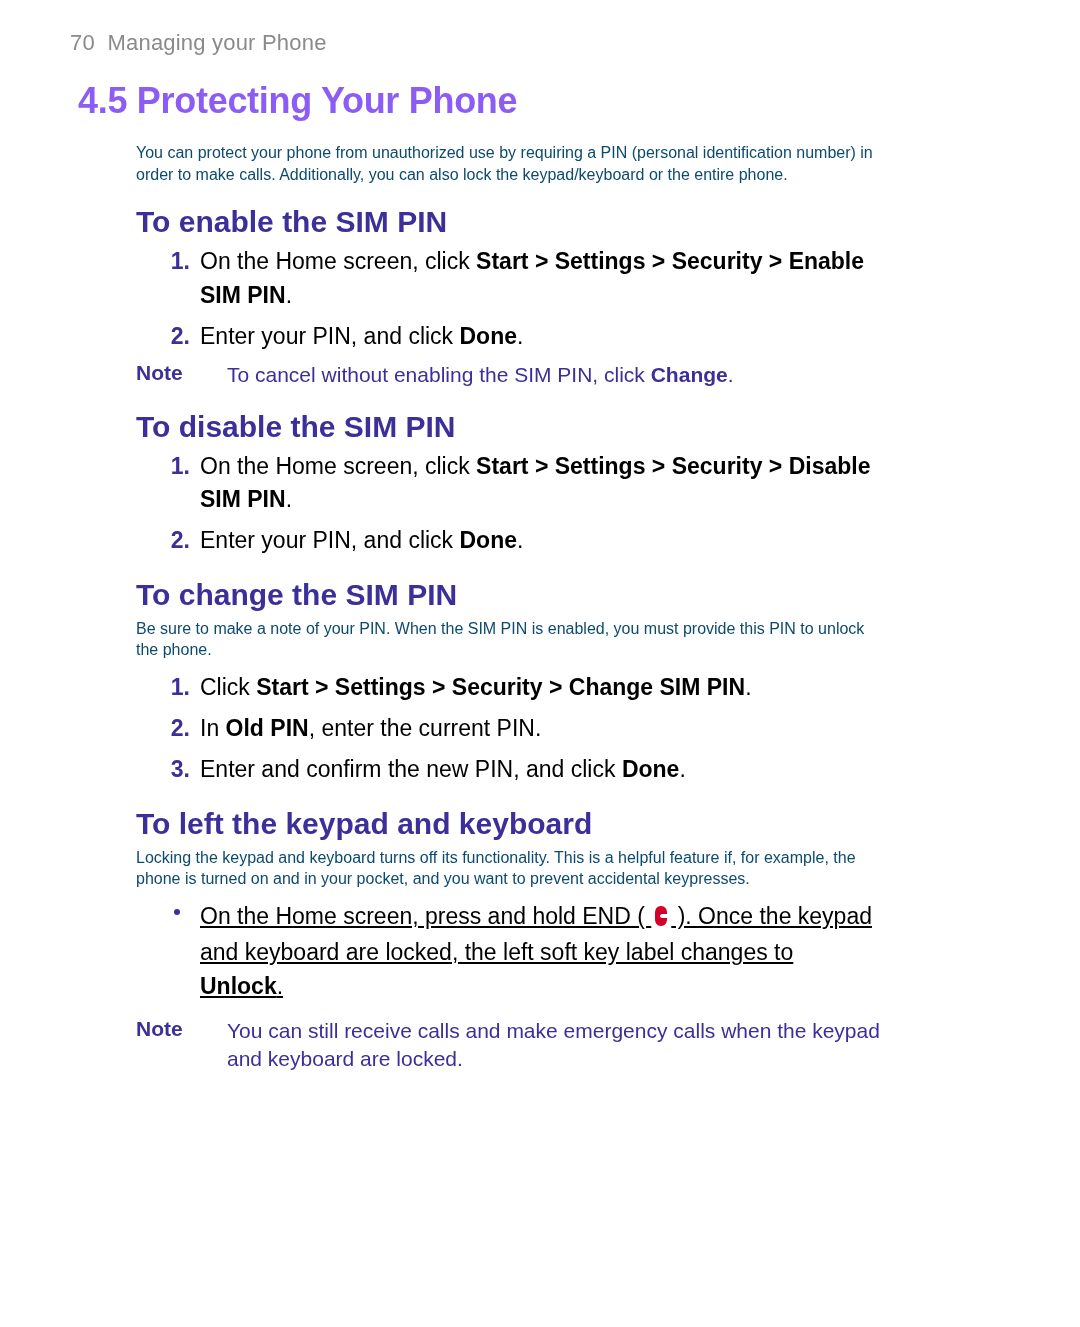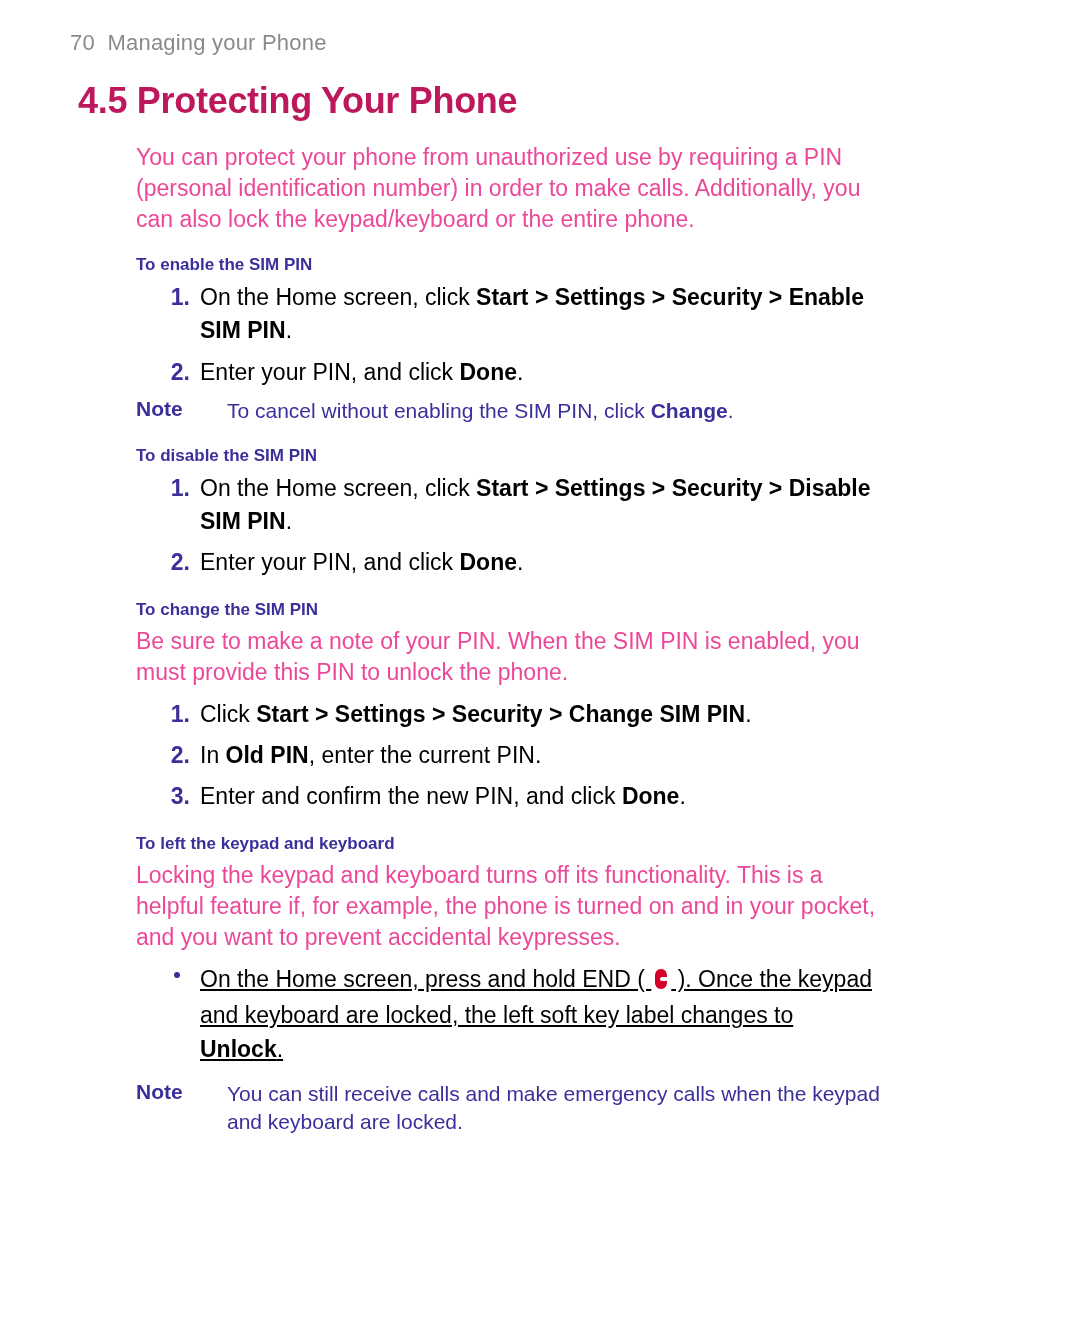--- a/index.html
+++ b/index.html
@@ -19,36 +19,36 @@
   }
   .running-header {
     font-size: 22px;
     color: #8a8a8a;
     letter-spacing: 0.2px;
     margin-bottom: 24px;
   }
   .section-title {
     font-size: 36px;
     font-weight: 700;
-    color: #be185d;
+    color: #8b5cf6;
     margin: 0 0 20px 8px;
     letter-spacing: -0.3px;
   }
   .content {
     margin-left: 66px;
     margin-right: 0;
   }
   .body-text {
-    font-size: 23px;
+    font-size: 16px;
     line-height: 1.35;
-    color: #ec4899;
+    color: #0c4a6e;
     margin: 0 0 18px 0;
   }
   .sub-heading {
-    font-size: 17px;
+    font-size: 30px;
     font-weight: 700;
     color: #3b2f9a;
     margin: 20px 0 6px 0;
   }
   ol.steps {
     list-style: none;
     padding: 0;
     margin: 0 0 8px 0;
   }
   ol.steps li {

